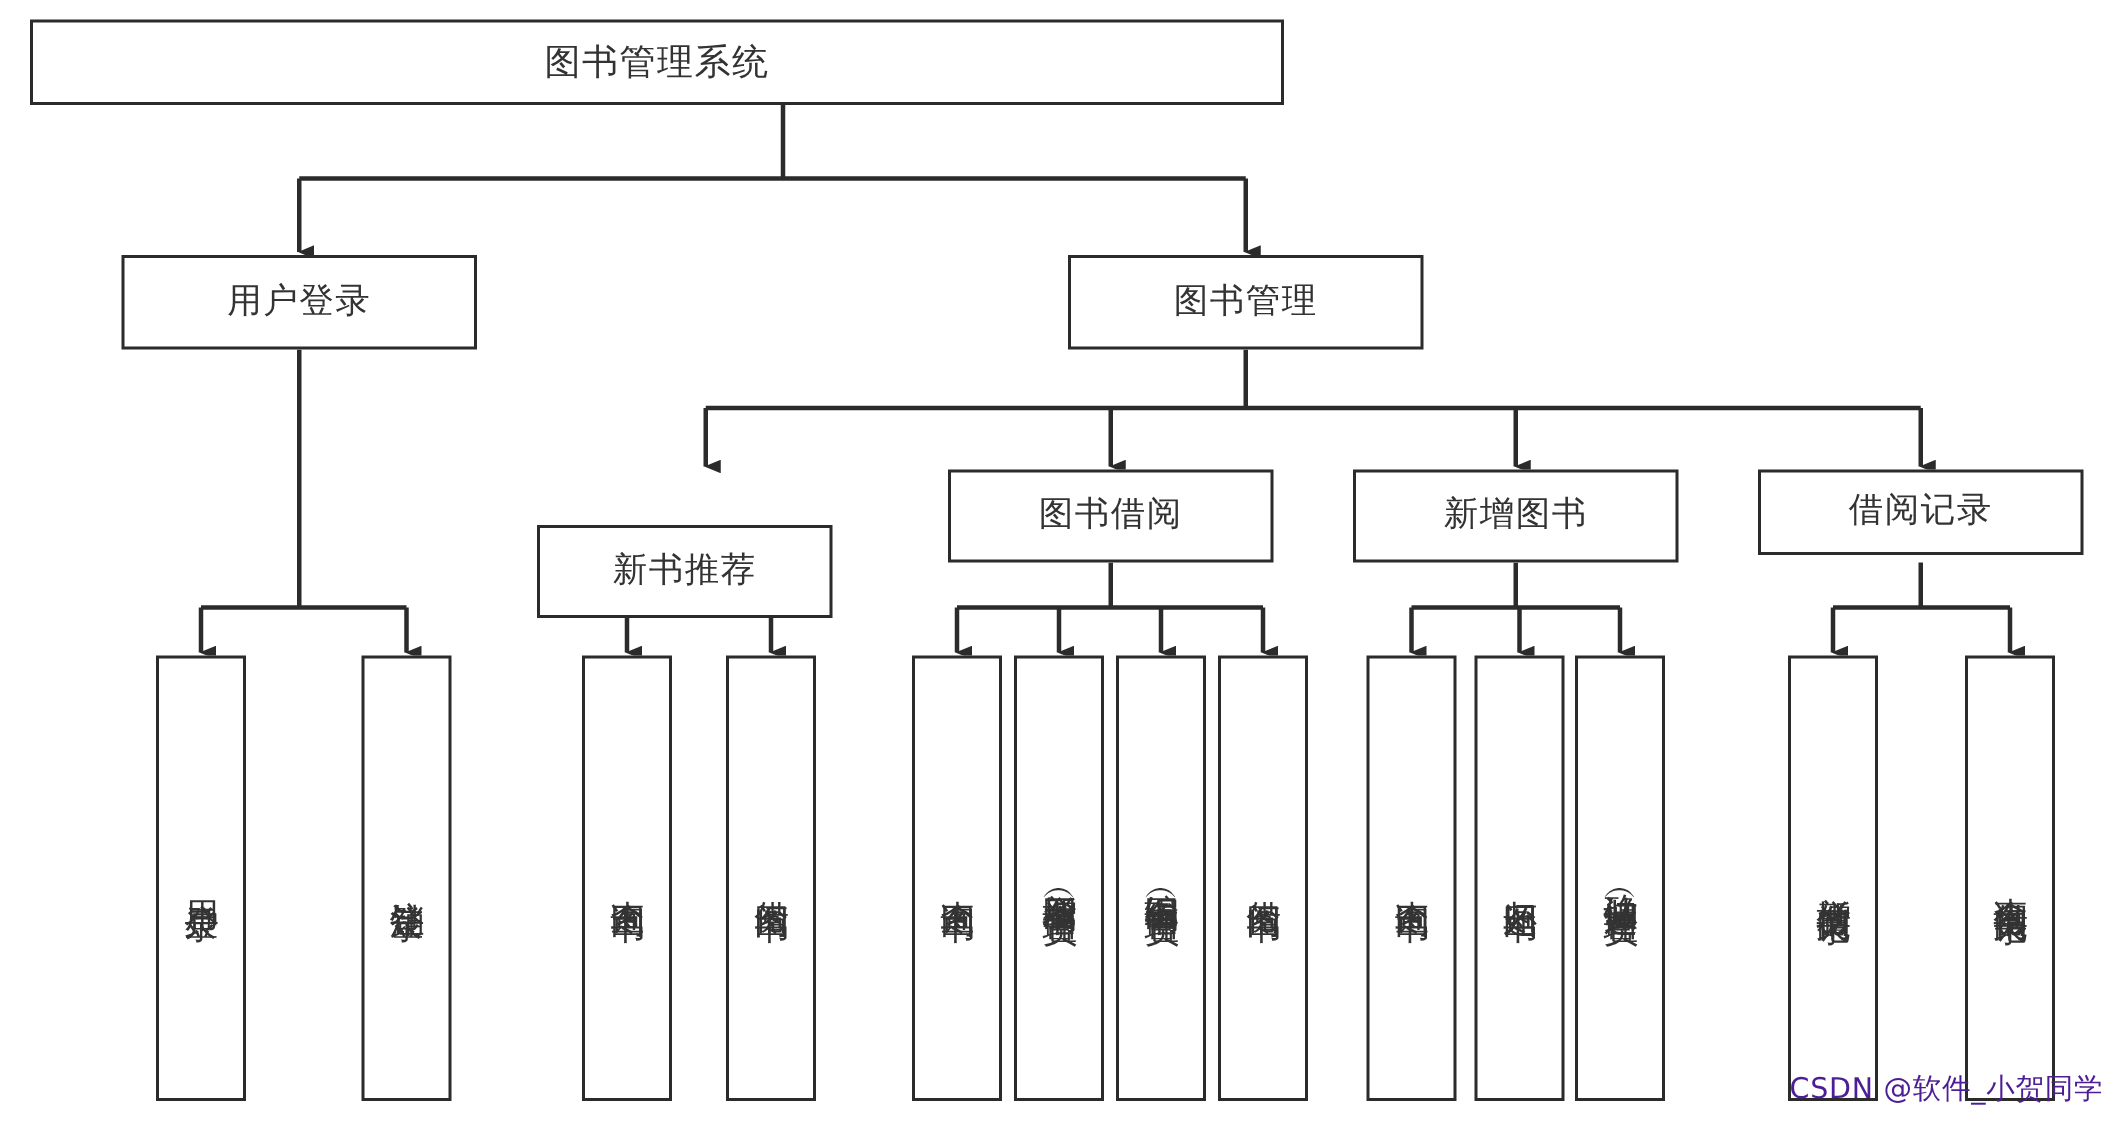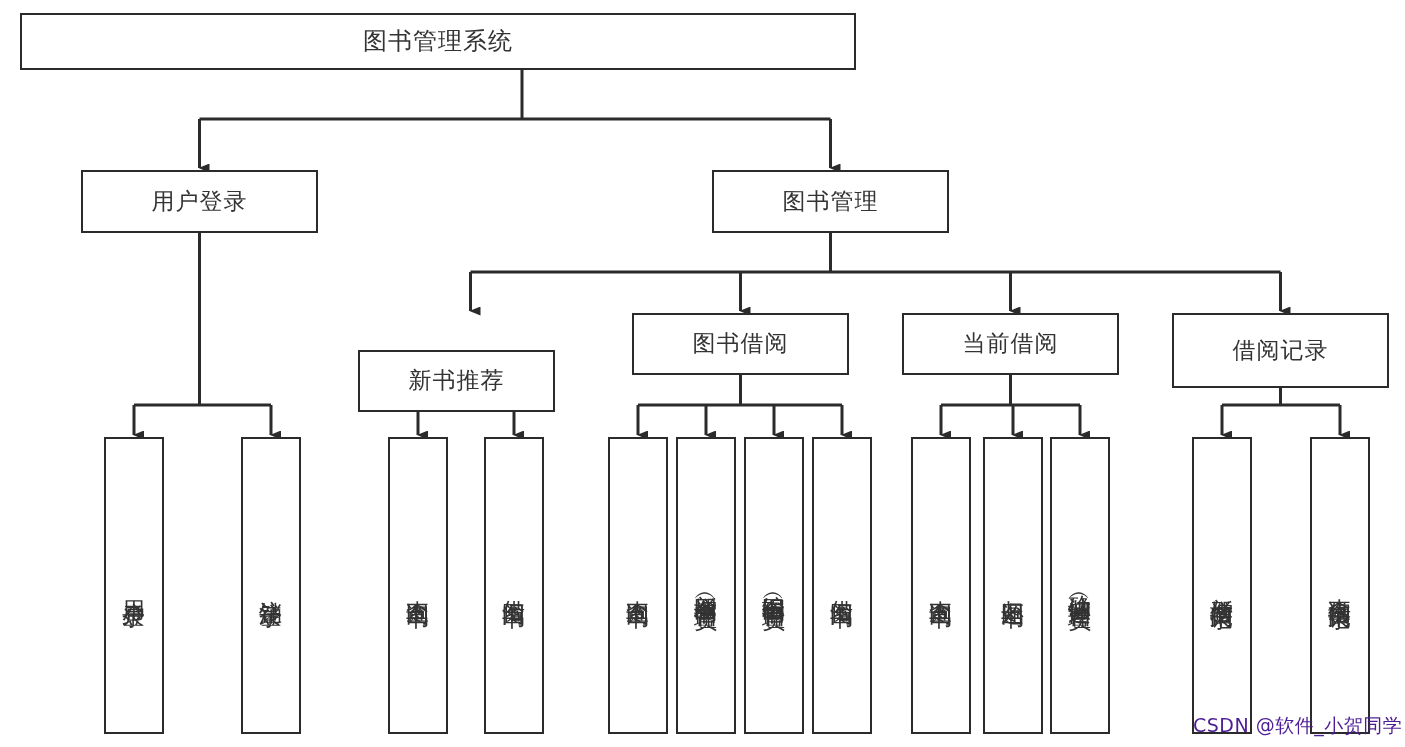--- a/index.html
+++ b/index.html
@@ -128,23 +128,23 @@
       </div>
     </div>
   <div id="level3-container">
       <div class="node horizontal" style="left: 358px; top: 313px; width: 197px; height: 62px; margin-top: 37px;">
         <span>新书推荐</span>
       </div>
       <div class="node horizontal" style="left: 632px; top: 313px; width: 217px; height: 62px;">
         <span>图书借阅</span>
       </div>
       <div class="node horizontal" style="left: 902px; top: 313px; width: 217px; height: 62px;">
-        <span>当前借阅</span>
+        <span>新增图书</span>
       </div>
-      <div class="node horizontal" style="left: 1172px; top: 313px; width: 217px; height: 75px;">
+      <div class="node horizontal" style="left: 1172px; top: 313px; width: 217px; height: 57px; font-family: Liberation Mono, monospace;">
         <span>借阅记录</span>
       </div>
     </div>
   <div id="leaves-container">
       <div class="node vertical" style="left: 104px; top: 437px; width: 60px; height: 297px;">
         <span class="vlabel">用户登录</span>
       </div>
       <div class="node vertical" style="left: 241px; top: 437px; width: 60px; height: 297px;">
         <span class="vlabel">注销登录</span>
       </div>

